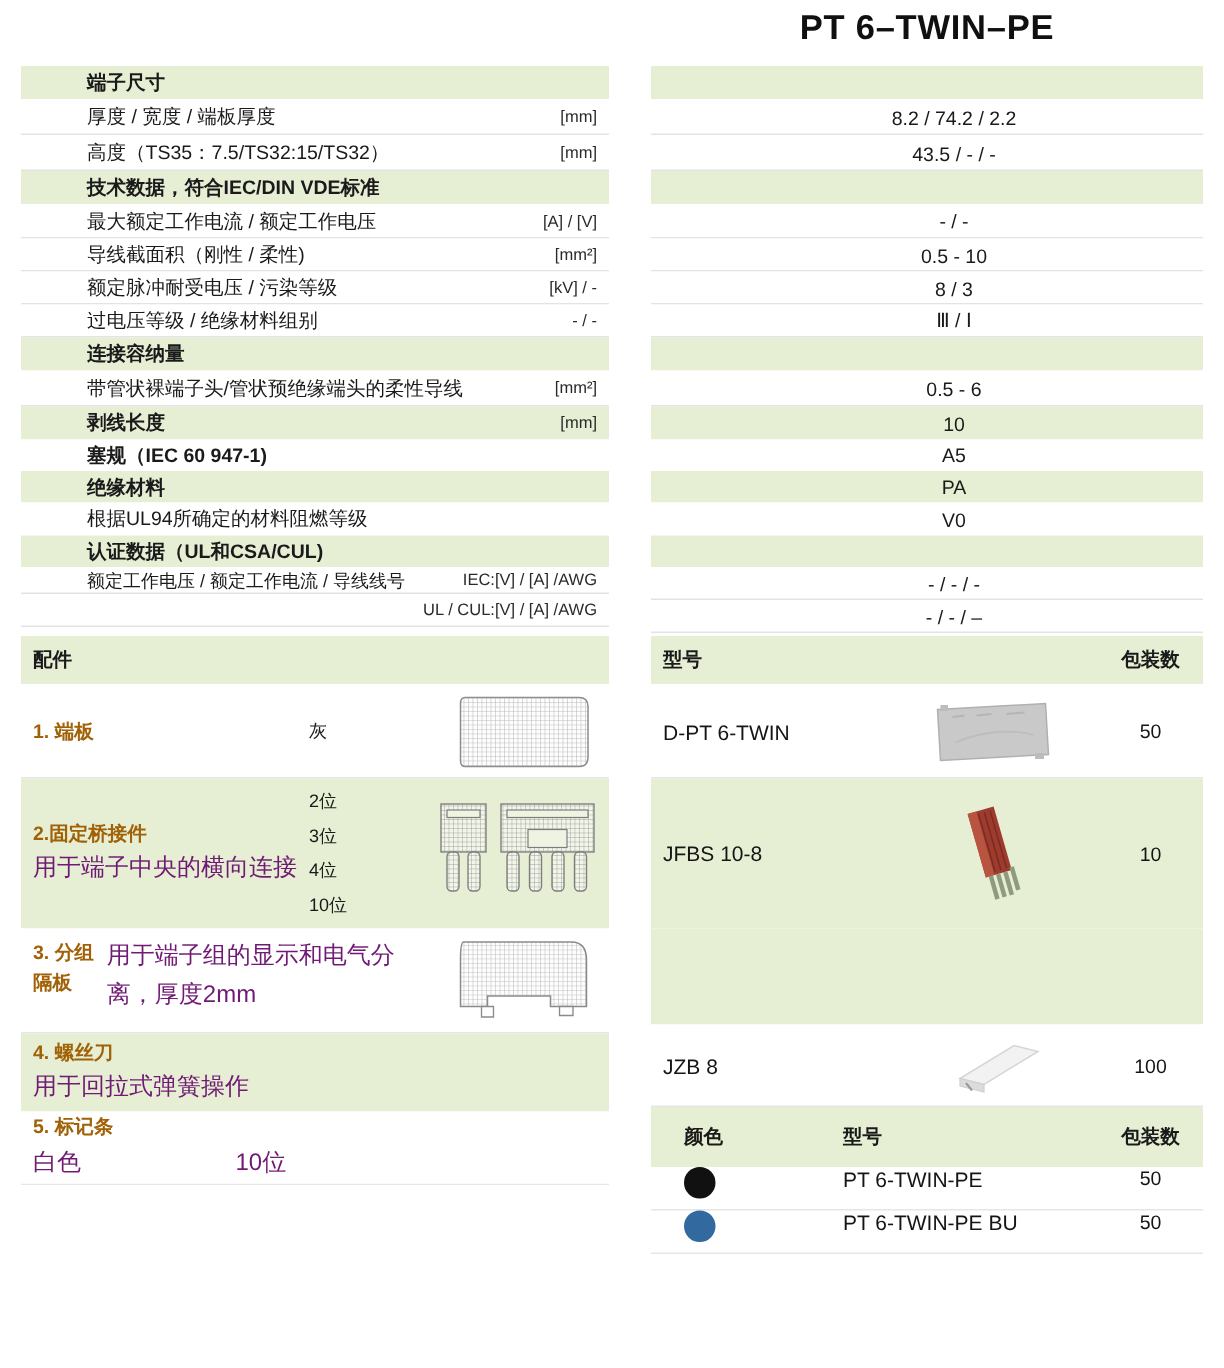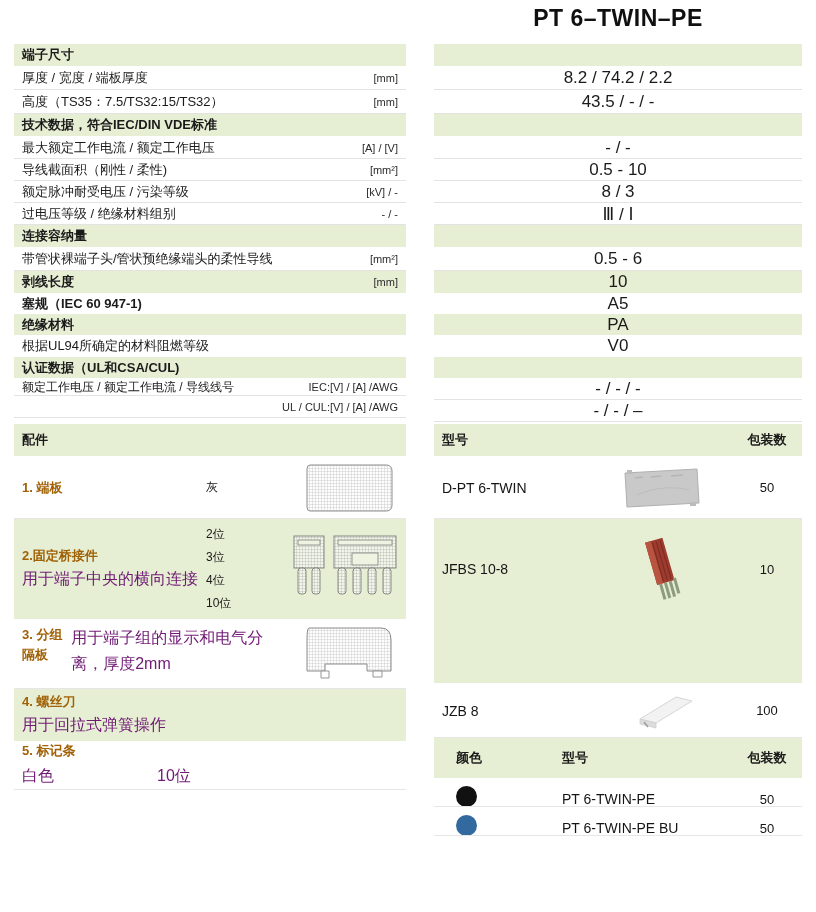--- a/index.html
+++ b/index.html
@@ -17,39 +17,40 @@
   }
 
   
   .spec{position:absolute;top:44px;}
   .spec-l{left:14px;width:392px;}
   .spec-r{left:434px;width:368px;}
 
   .row{
     box-sizing:border-box;display:flex;align-items:center;
     position:relative;
+    padding-left:36px;
   }
   .row.band{background:#e6efd4;}
   .row.white{background:#ffffff;}
   .row.hairline:after{
     content:"";position:absolute;left:0;right:0;bottom:0;height:1px;background:#e3e3e3;
   }
 
   .lbl{
     flex:1 1 auto;font-size:13px;color:#1a1a1a;
     padding-left:8px;white-space:nowrap;overflow:hidden;
   }
   .lbl.b{font-weight:700;}
   .unit{
     flex:0 0 auto;font-size:11px;color:#2a2a2a;
     padding-right:8px;text-align:right;white-space:nowrap;
   }
   .lbl.small{font-size:12px;}
   .val{
-    width:100%;text-align:center;font-size:17px;color:#1a1a1a;
+    width:100%;text-align:center;font-size:13px;color:#1a1a1a;
   }
 
   
   .acc{position:absolute;}
   .acc-hdr{
     box-sizing:border-box;background:#e6efd4;display:flex;align-items:center;
     font-size:13px;font-weight:700;padding-left:8px;color:#1a1a1a;
   }
   .acc-hdr .c1{flex:1 1 auto;}
   .acc-hdr .c2{flex:0 0 150px;text-align:left;}
@@ -71,21 +72,21 @@
   .r-pic{flex:1 1 auto;display:flex;align-items:center;justify-content:center;}
   .r-qty{flex:0 0 70px;display:flex;align-items:center;justify-content:center;font-size:13px;color:#151515;}
 
   .swatch{width:21px;height:21px;border-radius:50%;}
 
   
   .ct-hdr{display:flex;background:#e6efd4;box-sizing:border-box;align-items:center;font-size:13px;font-weight:700;color:#1a1a1a;}
   .ct-hdr .h1{flex:0 0 100px;padding-left:22px;}
   .ct-hdr .h2{flex:1 1 auto;padding-left:6px;}
   .ct-hdr .h3{flex:0 0 70px;text-align:center;}
-  .ct-row{display:flex;box-sizing:border-box;align-items:flex-end;position:relative;}
+  .ct-row{display:flex;box-sizing:border-box;align-items:flex-start;position:relative;}
   .ct-row:after{content:"";position:absolute;left:0;right:0;bottom:0;height:1px;background:#e6e6e6;}
   .ct-row .c1{flex:0 0 100px;display:flex;align-items:center;padding-left:22px;}
   .ct-row .c2{flex:1 1 auto;font-size:14px;padding-left:6px;color:#151515;}
   .ct-row .c3{flex:0 0 70px;text-align:center;font-size:13px;color:#151515;}
 
   svg{display:block;}
 </style>
 </head>
 <body>
 

